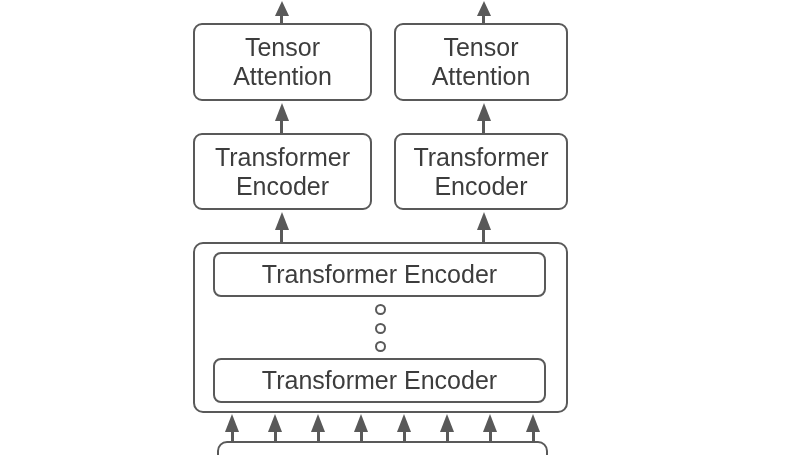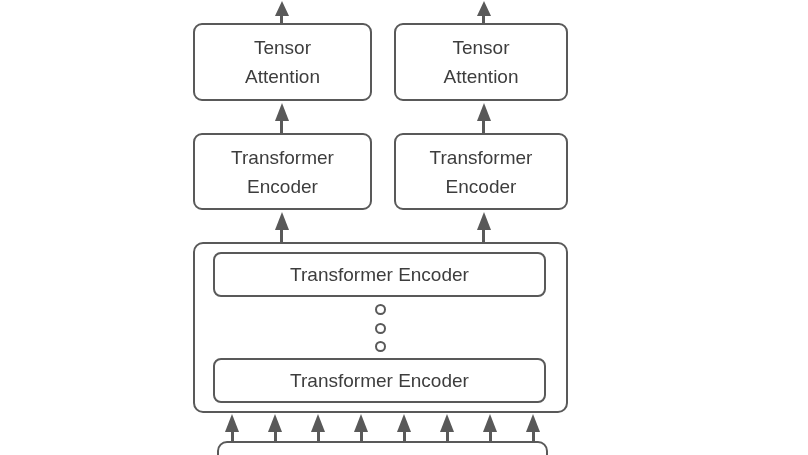--- a/index.html
+++ b/index.html
@@ -18,21 +18,21 @@
     border: 2.5px solid var(--stroke, #595959);
     border-radius: 9px;
     display: flex;
     align-items: center;
     justify-content: center;
   }
   .node .label {
     white-space: pre-line;
     text-align: center;
     color: var(--text, #3d3d3d);
-    font-size: 19px;
+    font-size: 25px;
     line-height: 29px;
   }
   .group { border-radius: 10px; }
   .arrow {
     position: absolute;
     width: 15px;
     display: flex;
     flex-direction: column;
     align-items: center;
   }

